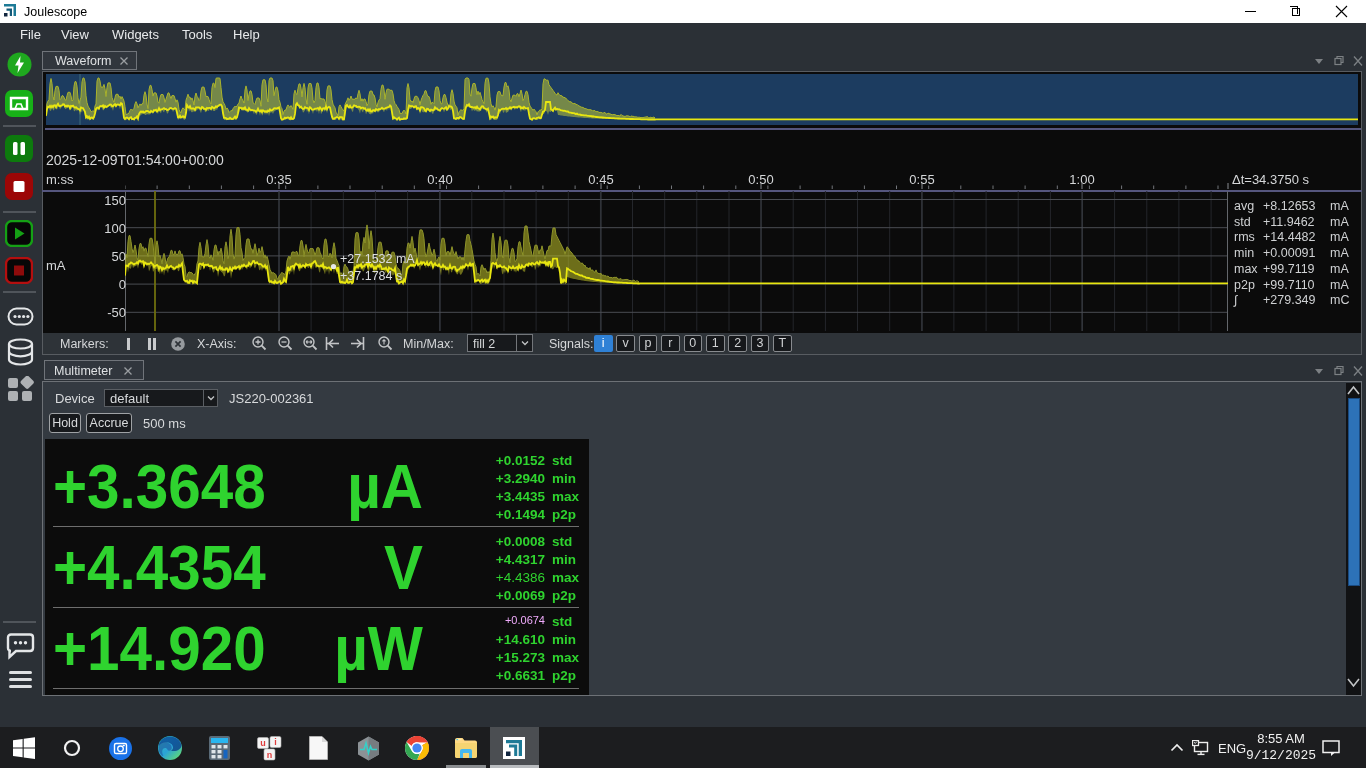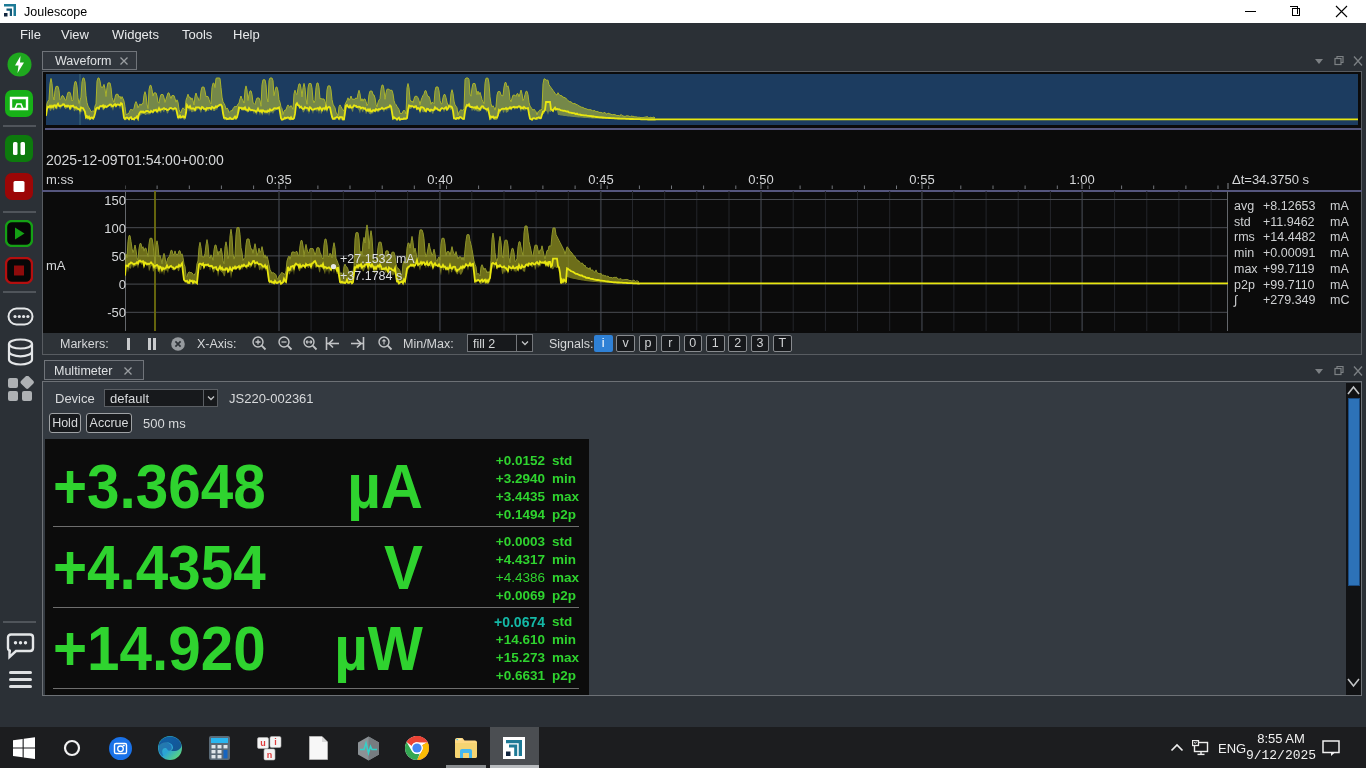--- a/index.html
+++ b/index.html
@@ -267,31 +267,31 @@
 <div class="txt" style="left:545px;top:453px;font-size:13.5px;font-weight:bold;color:#2fd32f;transform:translateX(-100%);">+0.0152</div>
 <div class="txt" style="left:552px;top:453px;font-size:13.5px;font-weight:bold;color:#2fd32f;">std</div>
 <div class="txt" style="left:545px;top:471px;font-size:13.5px;font-weight:bold;color:#2fd32f;transform:translateX(-100%);">+3.2940</div>
 <div class="txt" style="left:552px;top:471px;font-size:13.5px;font-weight:bold;color:#2fd32f;">min</div>
 <div class="txt" style="left:545px;top:489px;font-size:13.5px;font-weight:bold;color:#2fd32f;transform:translateX(-100%);">+3.4435</div>
 <div class="txt" style="left:552px;top:489px;font-size:13.5px;font-weight:bold;color:#2fd32f;">max</div>
 <div class="txt" style="left:545px;top:507px;font-size:13.5px;font-weight:bold;color:#2fd32f;transform:translateX(-100%);">+0.1494</div>
 <div class="txt" style="left:552px;top:507px;font-size:13.5px;font-weight:bold;color:#2fd32f;">p2p</div>
 <div class="txt" style="left:53px;top:531.3px;font-size:63px;font-weight:bold;color:#2fd32f;transform:scaleX(0.927);transform-origin:0 0;">+4.4354</div>
 <div class="txt" style="left:423px;top:531.3px;font-size:63px;font-weight:bold;color:#2fd32f;transform:scaleX(0.927) translateX(-100%);transform-origin:0 0;">V</div>
-<div class="txt" style="left:545px;top:534px;font-size:13.5px;font-weight:bold;color:#2fd32f;transform:translateX(-100%);">+0.0003</div>
+<div class="txt" style="left:545px;top:534px;font-size:13.5px;font-weight:bold;color:#2fd32f;transform:translateX(-100%);">+0.0008</div>
 <div class="txt" style="left:552px;top:534px;font-size:13.5px;font-weight:bold;color:#2fd32f;">std</div>
 <div class="txt" style="left:545px;top:552px;font-size:13.5px;font-weight:bold;color:#2fd32f;transform:translateX(-100%);">+4.4317</div>
 <div class="txt" style="left:552px;top:552px;font-size:13.5px;font-weight:bold;color:#2fd32f;">min</div>
 <div class="txt" style="left:545px;top:570px;font-size:13.5px;font-weight:normal;color:#2fd32f;transform:translateX(-100%);">+4.4386</div>
 <div class="txt" style="left:552px;top:570px;font-size:13.5px;font-weight:bold;color:#2fd32f;">max</div>
 <div class="txt" style="left:545px;top:588px;font-size:13.5px;font-weight:bold;color:#2fd32f;transform:translateX(-100%);">+0.0069</div>
 <div class="txt" style="left:552px;top:588px;font-size:13.5px;font-weight:bold;color:#2fd32f;">p2p</div>
 <div class="txt" style="left:53px;top:612.3px;font-size:63px;font-weight:bold;color:#2fd32f;transform:scaleX(0.927);transform-origin:0 0;">+14.920</div>
 <div class="txt" style="left:423px;top:612.3px;font-size:63px;font-weight:bold;color:#2fd32f;transform:scaleX(0.927) translateX(-100%);transform-origin:0 0;">µW</div>
-<div class="txt" style="left:545px;top:614px;font-size:14px;font-weight:bold;color:#14b8a6;transform:translateX(-100%);">+0.0674</div>
+<div class="txt" style="left:545px;top:614px;font-size:11px;font-weight:normal;color:#f0abfc;transform:translateX(-100%);">+0.0674</div>
 <div class="txt" style="left:552px;top:614px;font-size:13.5px;font-weight:bold;color:#2fd32f;">std</div>
 <div class="txt" style="left:545px;top:632px;font-size:13.5px;font-weight:bold;color:#2fd32f;transform:translateX(-100%);">+14.610</div>
 <div class="txt" style="left:552px;top:632px;font-size:13.5px;font-weight:bold;color:#2fd32f;">min</div>
 <div class="txt" style="left:545px;top:650px;font-size:13.5px;font-weight:bold;color:#2fd32f;transform:translateX(-100%);">+15.273</div>
 <div class="txt" style="left:552px;top:650px;font-size:13.5px;font-weight:bold;color:#2fd32f;">max</div>
 <div class="txt" style="left:545px;top:668px;font-size:13.5px;font-weight:bold;color:#2fd32f;transform:translateX(-100%);">+0.6631</div>
 <div class="txt" style="left:552px;top:668px;font-size:13.5px;font-weight:bold;color:#2fd32f;">p2p</div>
 <div class="abs" style="left:53px;top:525.5px;width:526px;height:1px;background:#6e6e6e;"></div>
 <div class="abs" style="left:53px;top:606.5px;width:526px;height:1px;background:#6e6e6e;"></div>
 <div class="abs" style="left:53px;top:687.5px;width:526px;height:1px;background:#6e6e6e;"></div>

